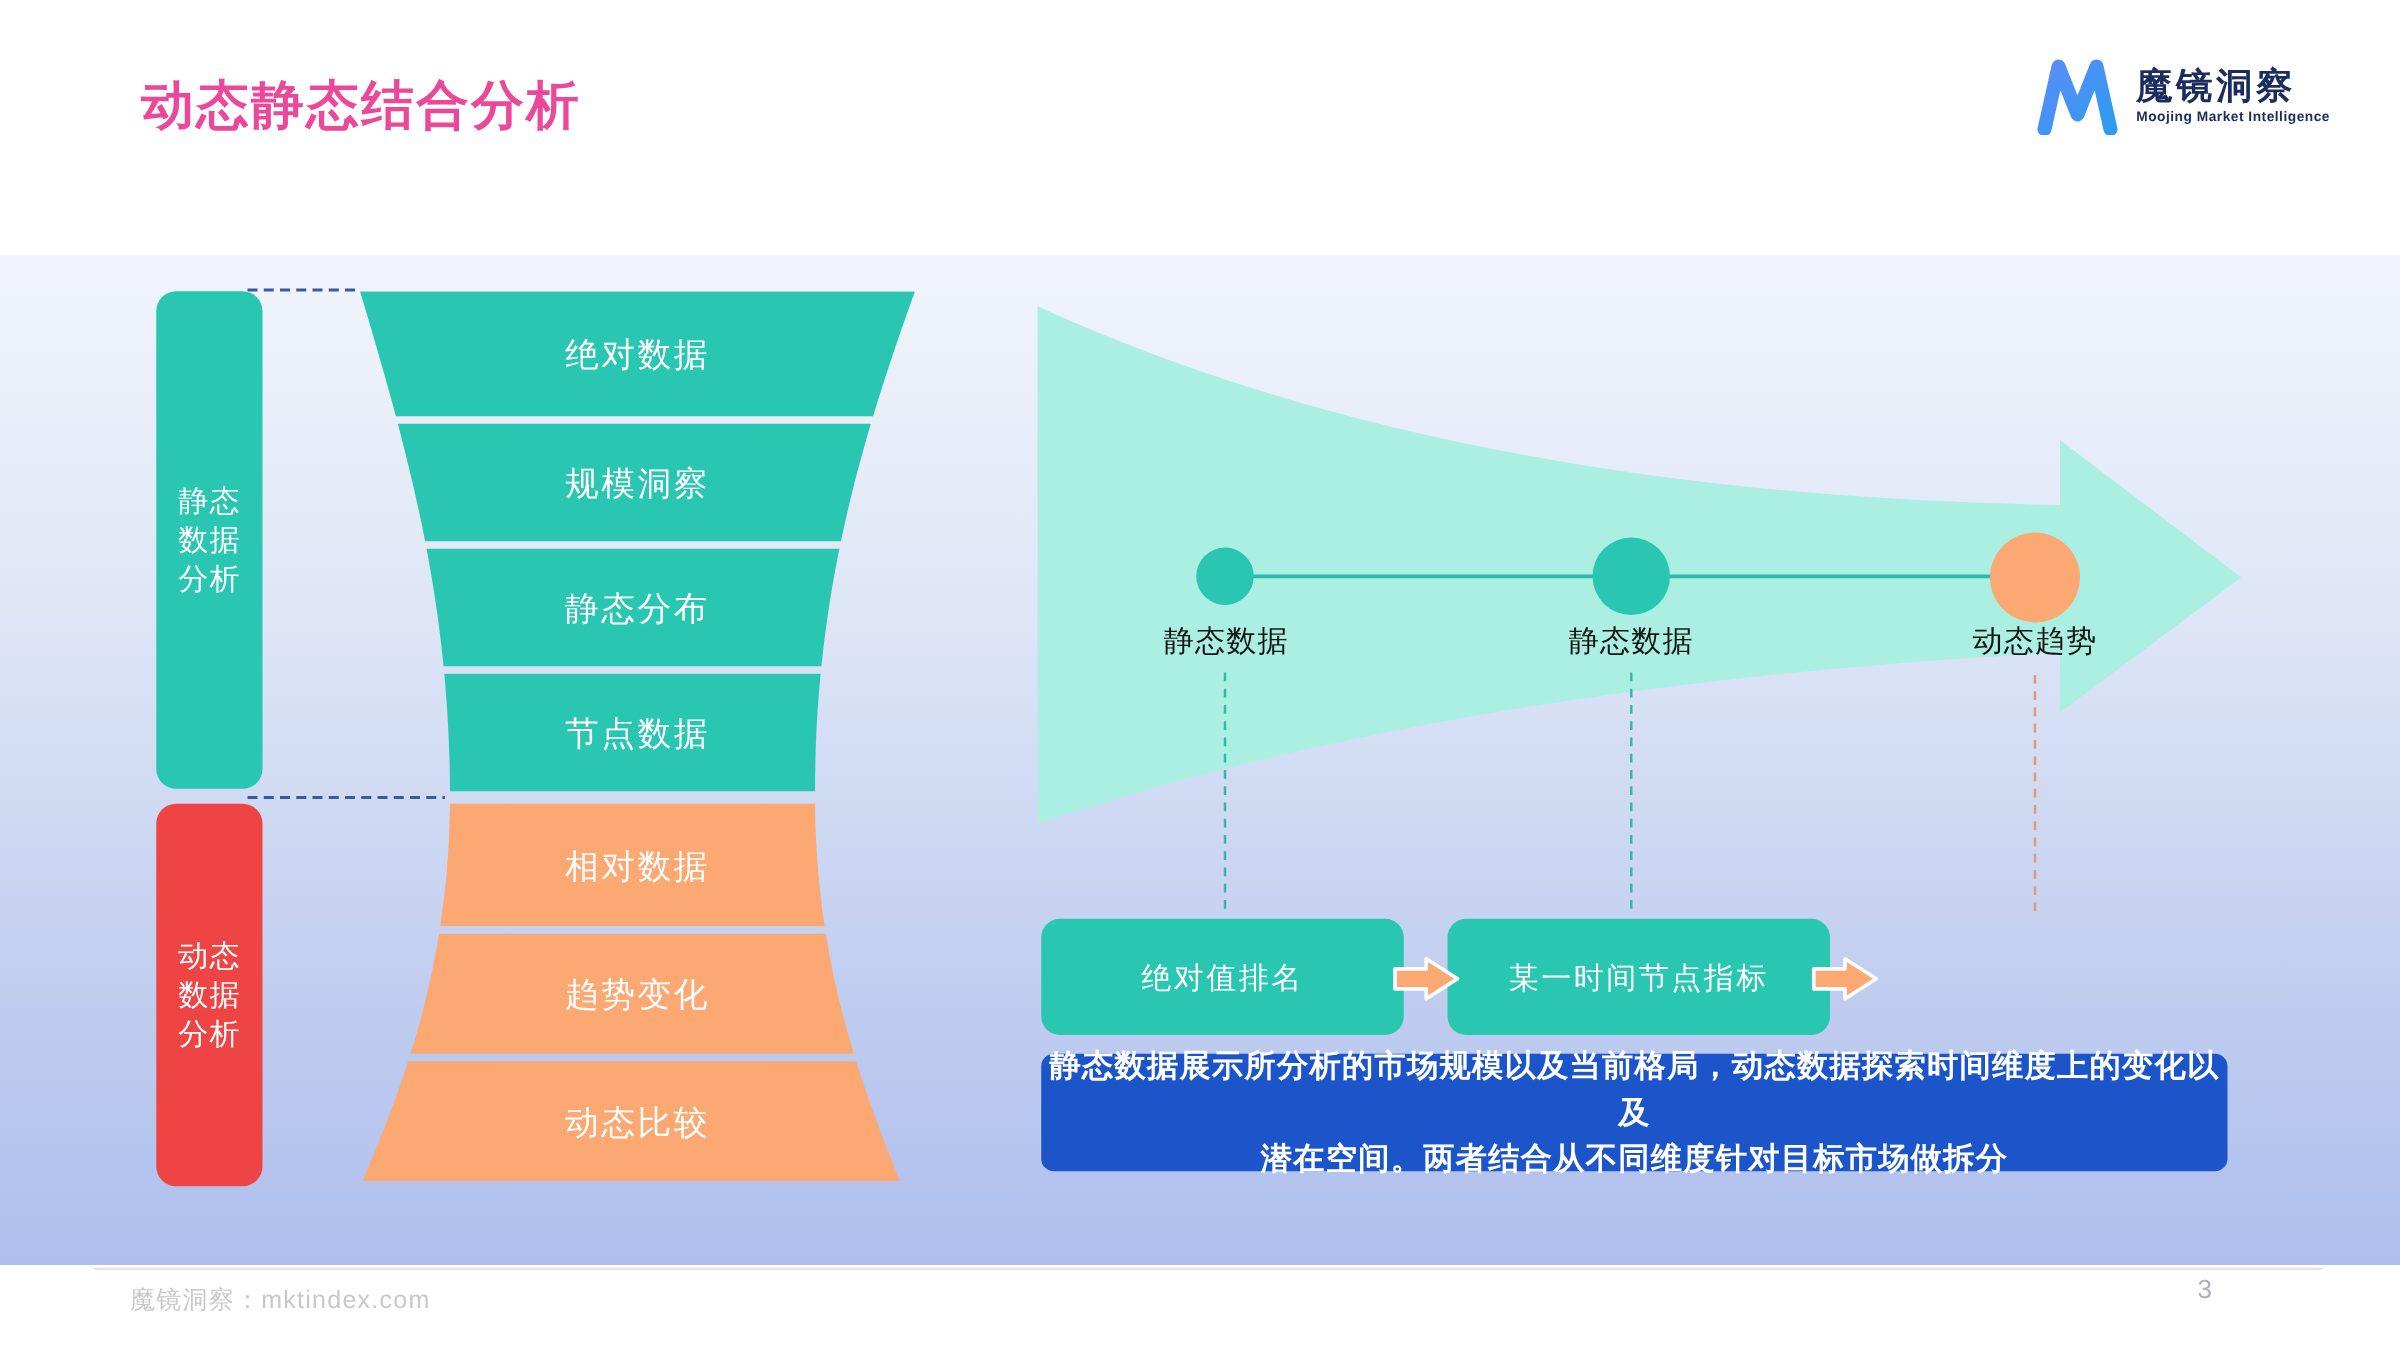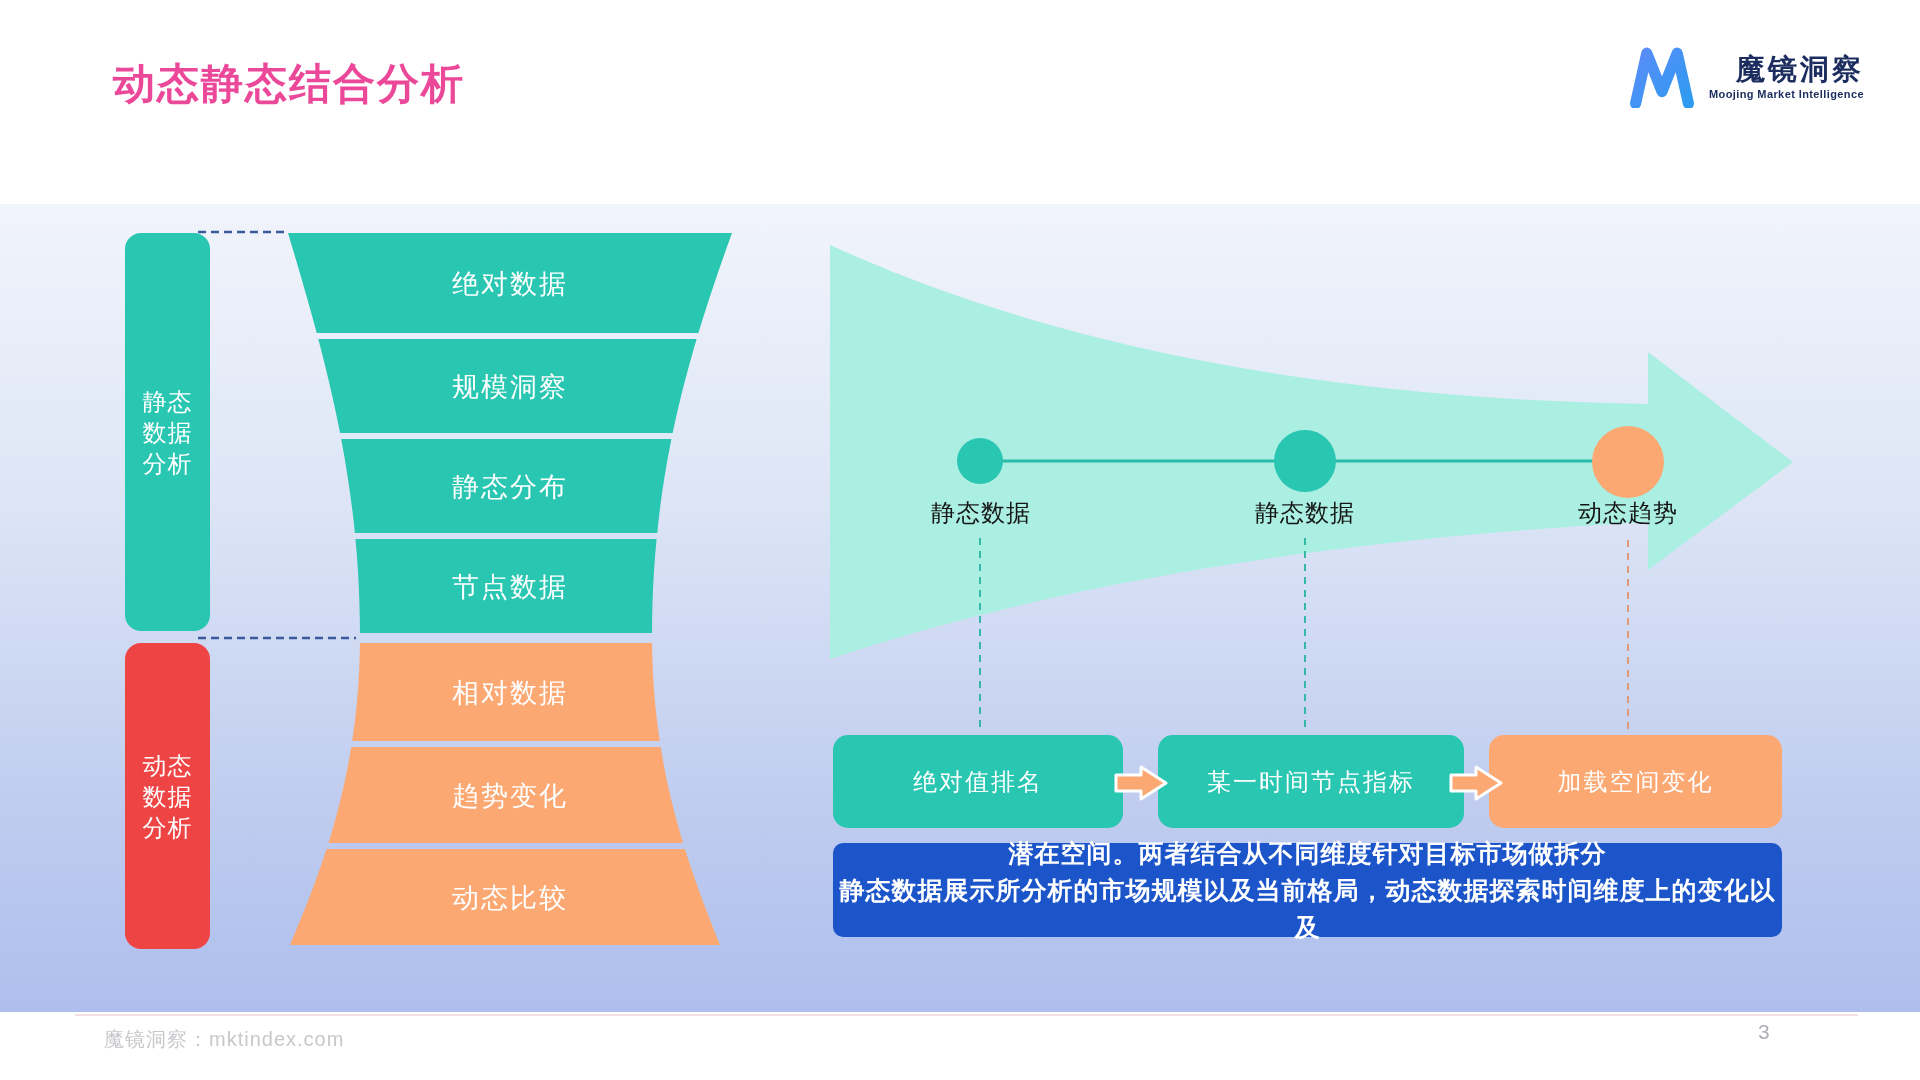--- a/index.html
+++ b/index.html
@@ -7,21 +7,21 @@
     position:relative;width:1920px;height:1080px;background:#ffffff;
     overflow:hidden;font-family:"Liberation Sans","DejaVu Sans",sans-serif;
   }
   
   .title{
     position:absolute;left:113px;top:56px;font-size:42px;font-weight:900;
     color:#ec4899;letter-spacing:2px;
   }
   .logo{position:absolute;top:46px;right:56px;display:flex;align-items:center;}
   .logo-mark{width:66px;height:62px;margin-right:14px;}
-  .logo-texts{display:flex;flex-direction:column;justify-content:center;text-align:right;}
+  .logo-texts{display:flex;flex-direction:column;justify-content:center;}
   .logo-cn{font-size:29px;font-weight:800;color:#1b2c5e;letter-spacing:3px;line-height:1.1;}
   .logo-en{font-size:11px;font-weight:700;color:#1b2c5e;letter-spacing:0.4px;margin-top:3px;}
   
   .canvas{
     position:absolute;left:0;top:204px;width:1920px;height:808px;
     background:linear-gradient(180deg,#f1f4fb 0%,#dee6f6 35%,#bfccef 75%,#aebfee 100%);
   }
   .vector-layer{position:absolute;left:0;top:0;width:1920px;height:1080px;}
   
   .vbar{
@@ -139,33 +139,30 @@
   <div class="tl-label" style="left:899px">静态数据</div>
   <div class="tl-label" style="left:1223px">静态数据</div>
   <div class="tl-label" style="left:1546px">动态趋势</div>
 
   <div class="pbox pbox-teal" style="left:833px;width:290px">
     <span>绝对值排名</span>
   </div>
   <div class="pbox pbox-teal" style="left:1158px;width:306px">
     <span>某一时间节点指标</span>
   </div>
-  <div class="pbox pbox-orange" style="left:1489px;width:293px">
-    <span>加载空间变化</span>
-  </div>
 
   <svg class="flow-arrow" style="left:1114px" viewBox="0 0 54 38">
     <path d="M2,11 H27 V3 L52,19 L27,35 V27 H2 Z" fill="#fba873" stroke="#ffffff" stroke-width="3" stroke-linejoin="round"></path>
   </svg>
   <svg class="flow-arrow" style="left:1449px" viewBox="0 0 54 38">
     <path d="M2,11 H27 V3 L52,19 L27,35 V27 H2 Z" fill="#fba873" stroke="#ffffff" stroke-width="3" stroke-linejoin="round"></path>
   </svg>
 
   <div class="summary">
+    <div>静态数据展示所分析的市场规模以及当前格局，动态数据探索时间维度上的变化以及</div>
     <div>潜在空间。两者结合从不同维度针对目标市场做拆分</div>
-    <div>静态数据展示所分析的市场规模以及当前格局，动态数据探索时间维度上的变化以及</div>
   </div>
 
   <div class="footer-line"></div>
   <div class="footer-source">魔镜洞察：mktindex.com</div>
   <div class="page-number">3</div>
 
 </div>
 
 </body></html>

